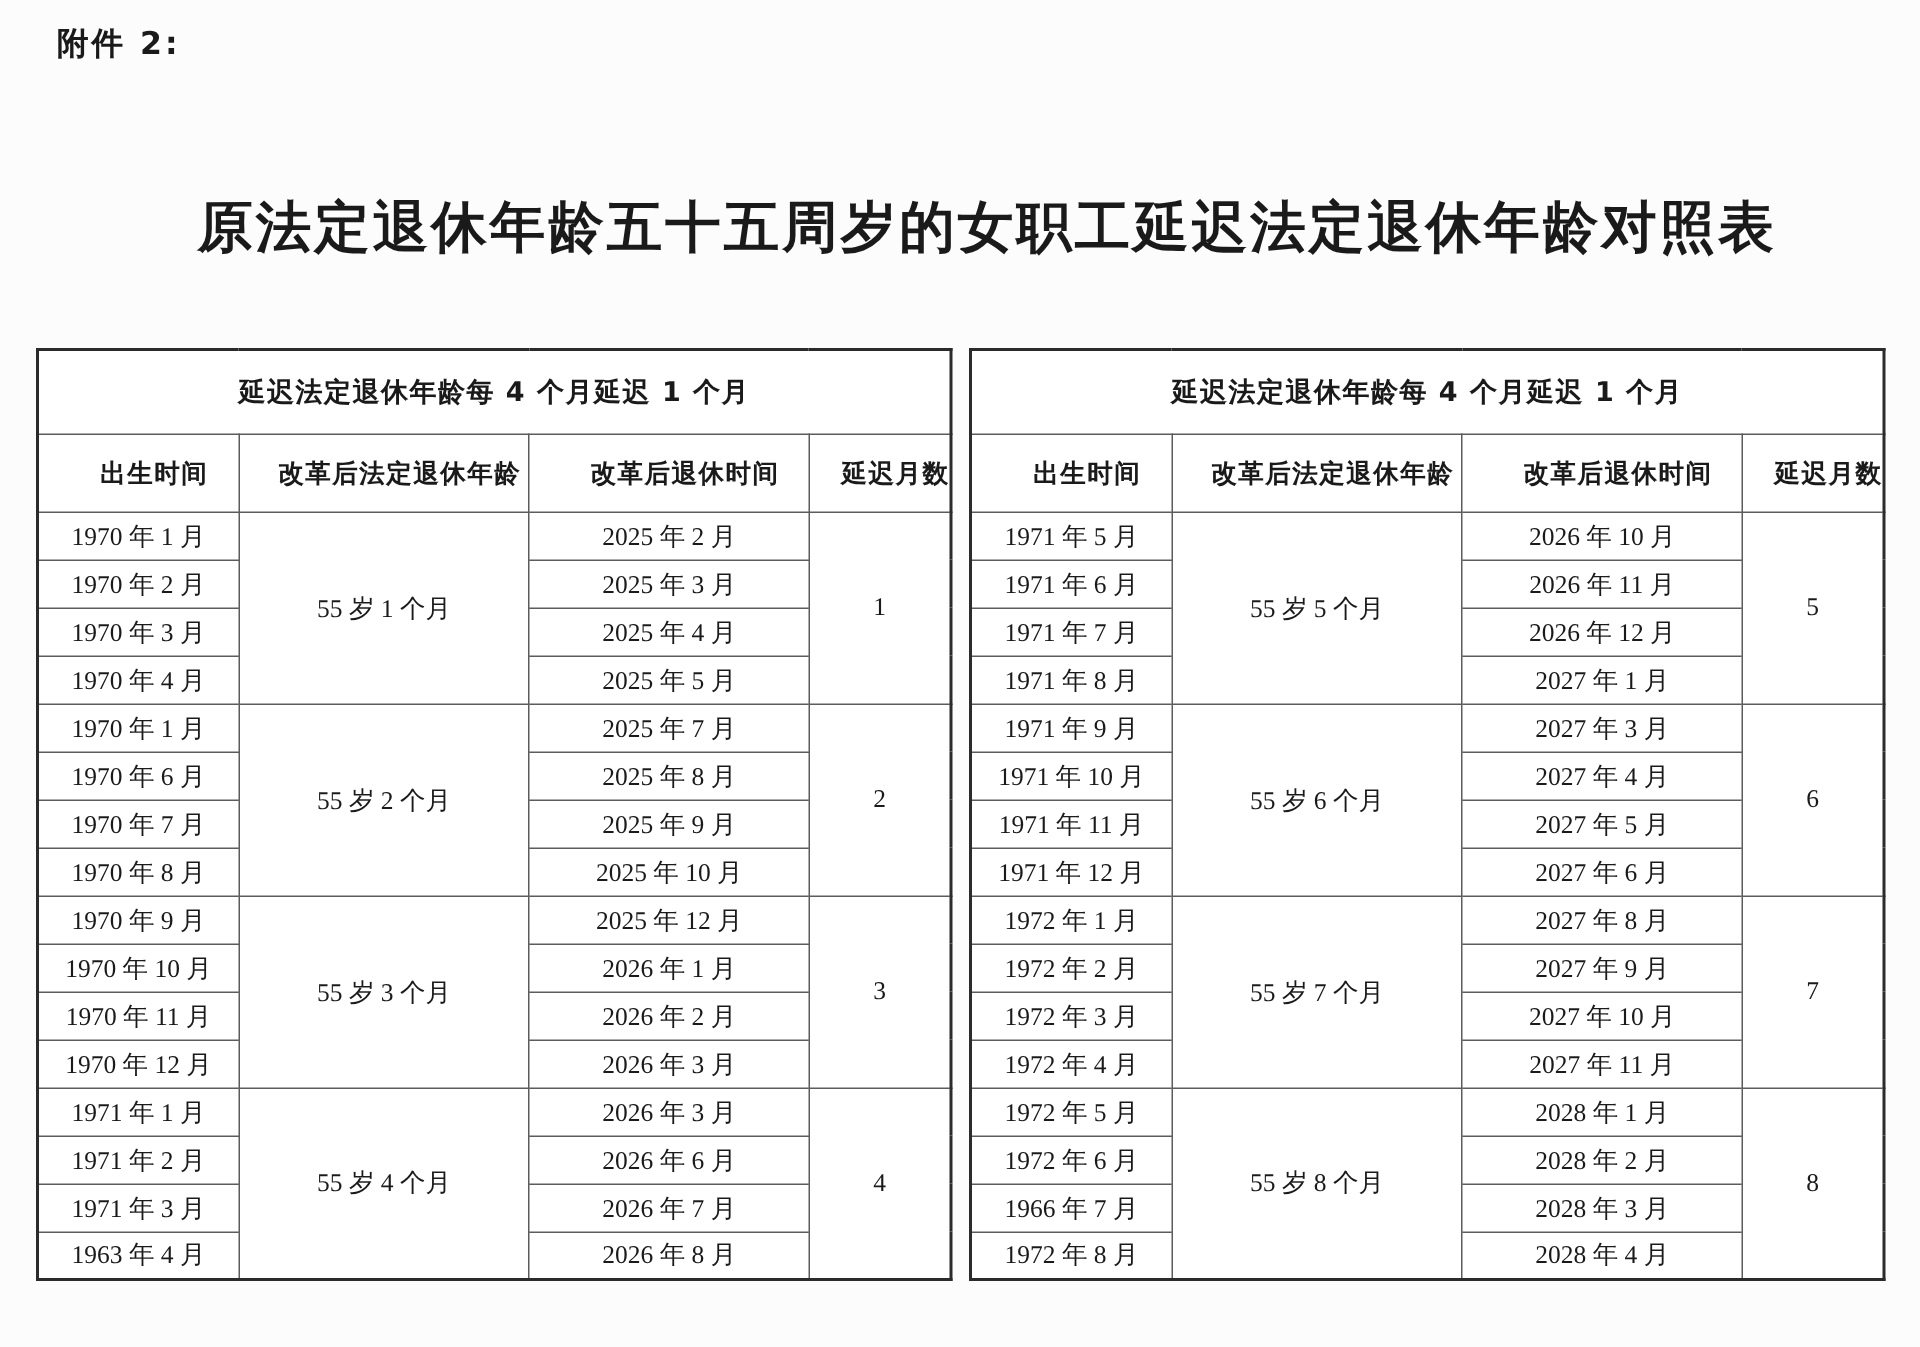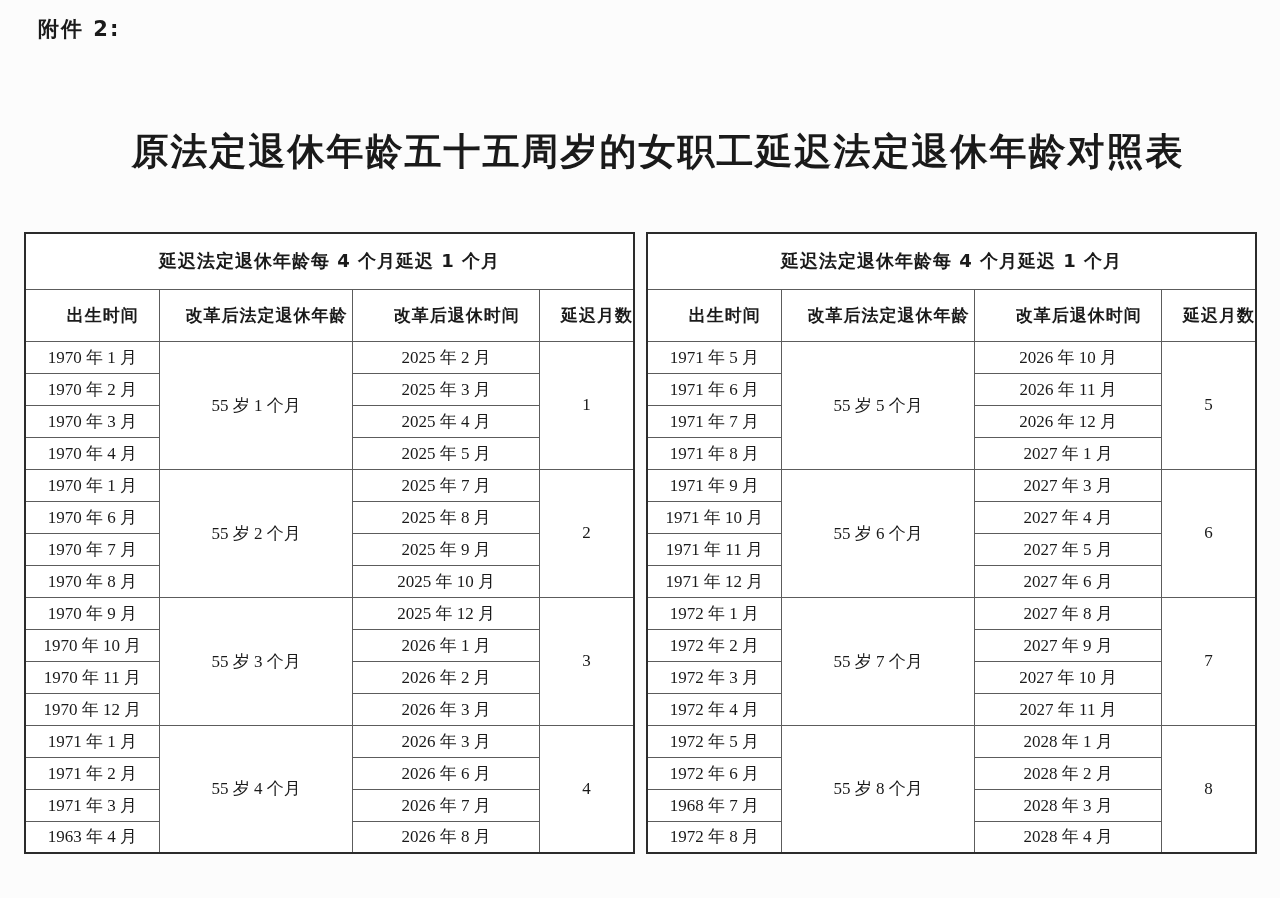--- a/index.html
+++ b/index.html
@@ -251,21 +251,21 @@
             <td>1972 年 5 月</td>
             <td rowspan="4">55 岁 8 个月</td>
             <td>2028 年 1 月</td>
             <td rowspan="4">8</td>
           </tr>
           <tr>
             <td>1972 年 6 月</td>
             <td>2028 年 2 月</td>
           </tr>
           <tr>
-            <td>1968 年 7 月</td>
+            <td>1966 年 7 月</td>
             <td>2028 年 3 月</td>
           </tr>
           <tr>
             <td>1972 年 8 月</td>
             <td>2028 年 4 月</td>
           </tr>
         </tbody>
       </table>
   </div>
 </div>

